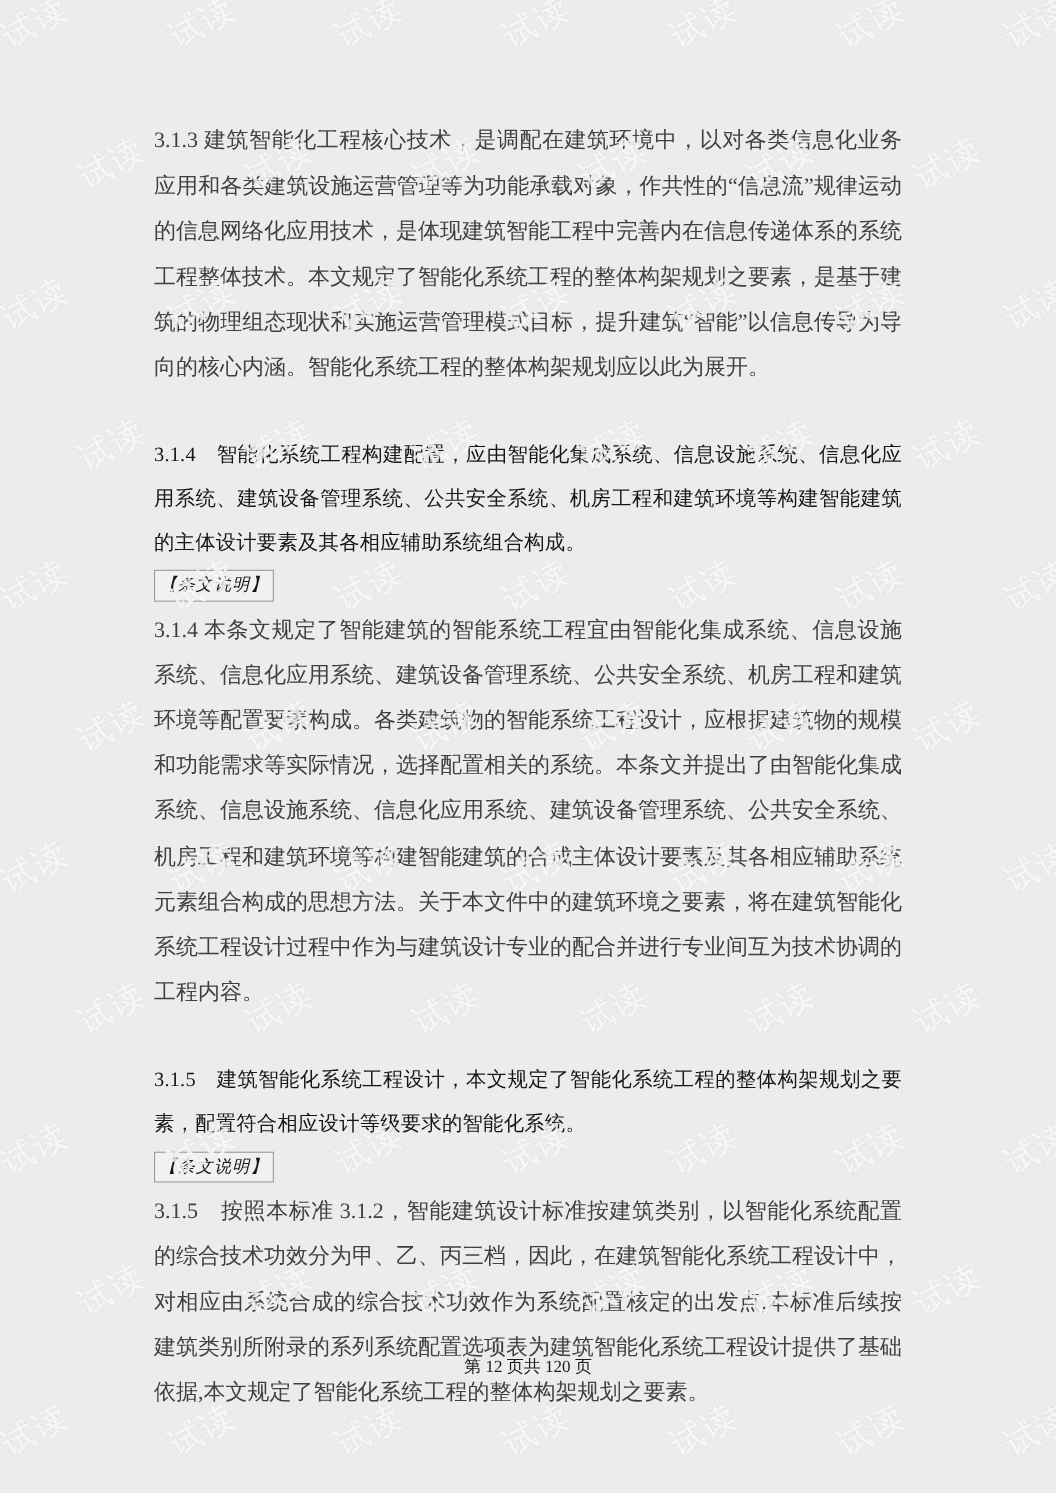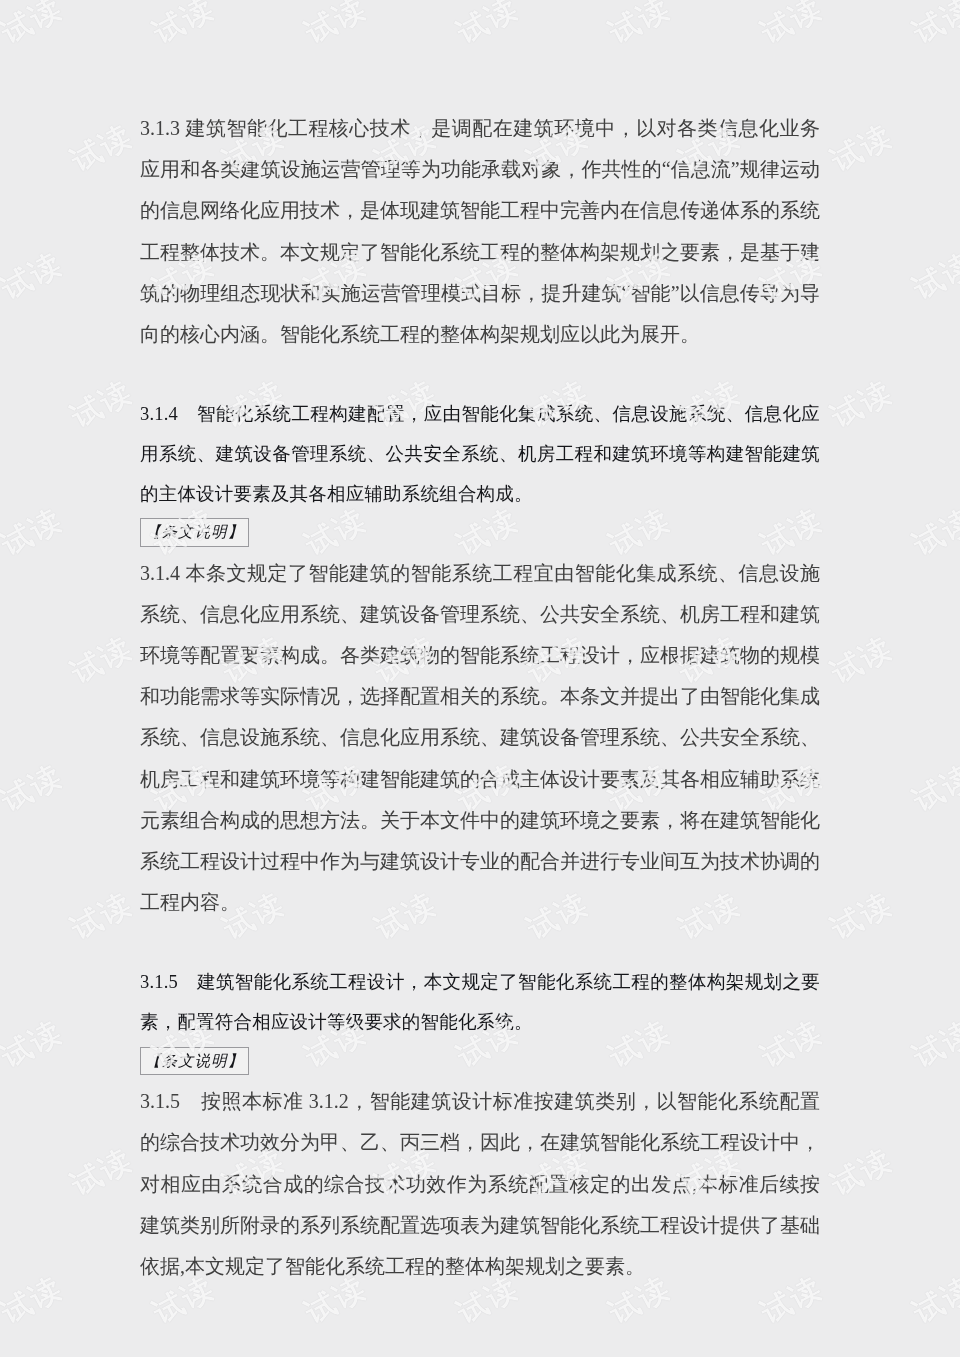--- a/index.html
+++ b/index.html
@@ -115,20 +115,21 @@
     <p class="para main">3.1.5　建筑智能化系统工程设计，本文规定了智能化系统工程的整体构架规划之要素，配置符合相应设计等级要求的智能化系统。</p>
 
     <div class="note-tag-wrap">
       <span class="note-tag">【条文说明】</span>
     </div>
 
     <p class="para explain">3.1.5　按照本标准 3.1.2，智能建筑设计标准按建筑类别，以智能化系统配置的综合技术功效分为甲、乙、丙三档，因此，在建筑智能化系统工程设计中，对相应由系统合成的综合技术功效作为系统配置核定的出发点,本标准后续按建筑类别所附录的系列系统配置选项表为建筑智能化系统工程设计提供了基础依据,本文规定了智能化系统工程的整体构架规划之要素。</p>
 
   </div>
 
+  <div class="footer">第 12 页共 120 页</div>
 </div>
 
 <div id="watermarks">
     <span class="wm" style="left: 0px; top: 0px;">试读</span>
     <span class="wm" style="left: 152px; top: 0px;">试读</span>
     <span class="wm" style="left: 304px; top: 0px;">试读</span>
     <span class="wm" style="left: 456px; top: 0px;">试读</span>
     <span class="wm" style="left: 608px; top: 0px;">试读</span>
     <span class="wm" style="left: 760px; top: 0px;">试读</span>
     <span class="wm" style="left: 912px; top: 0px;">试读</span>

